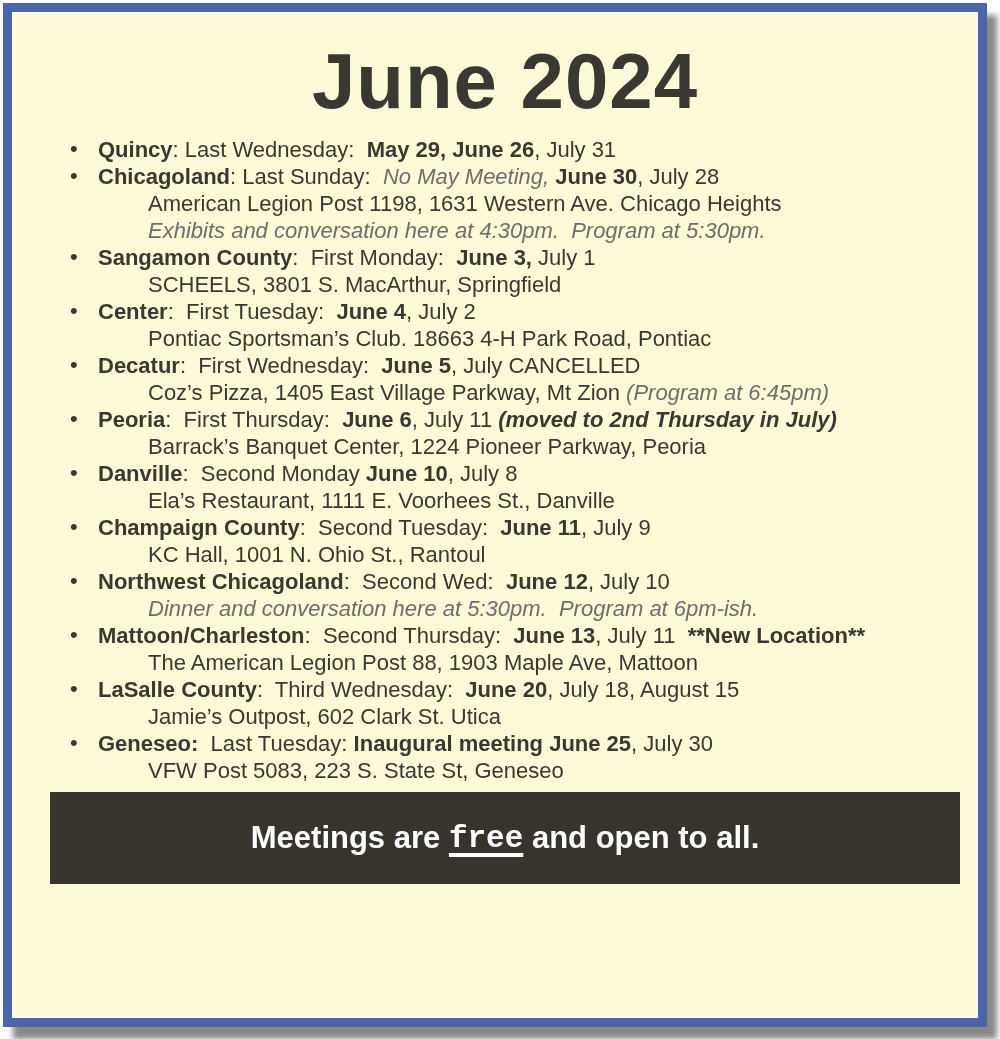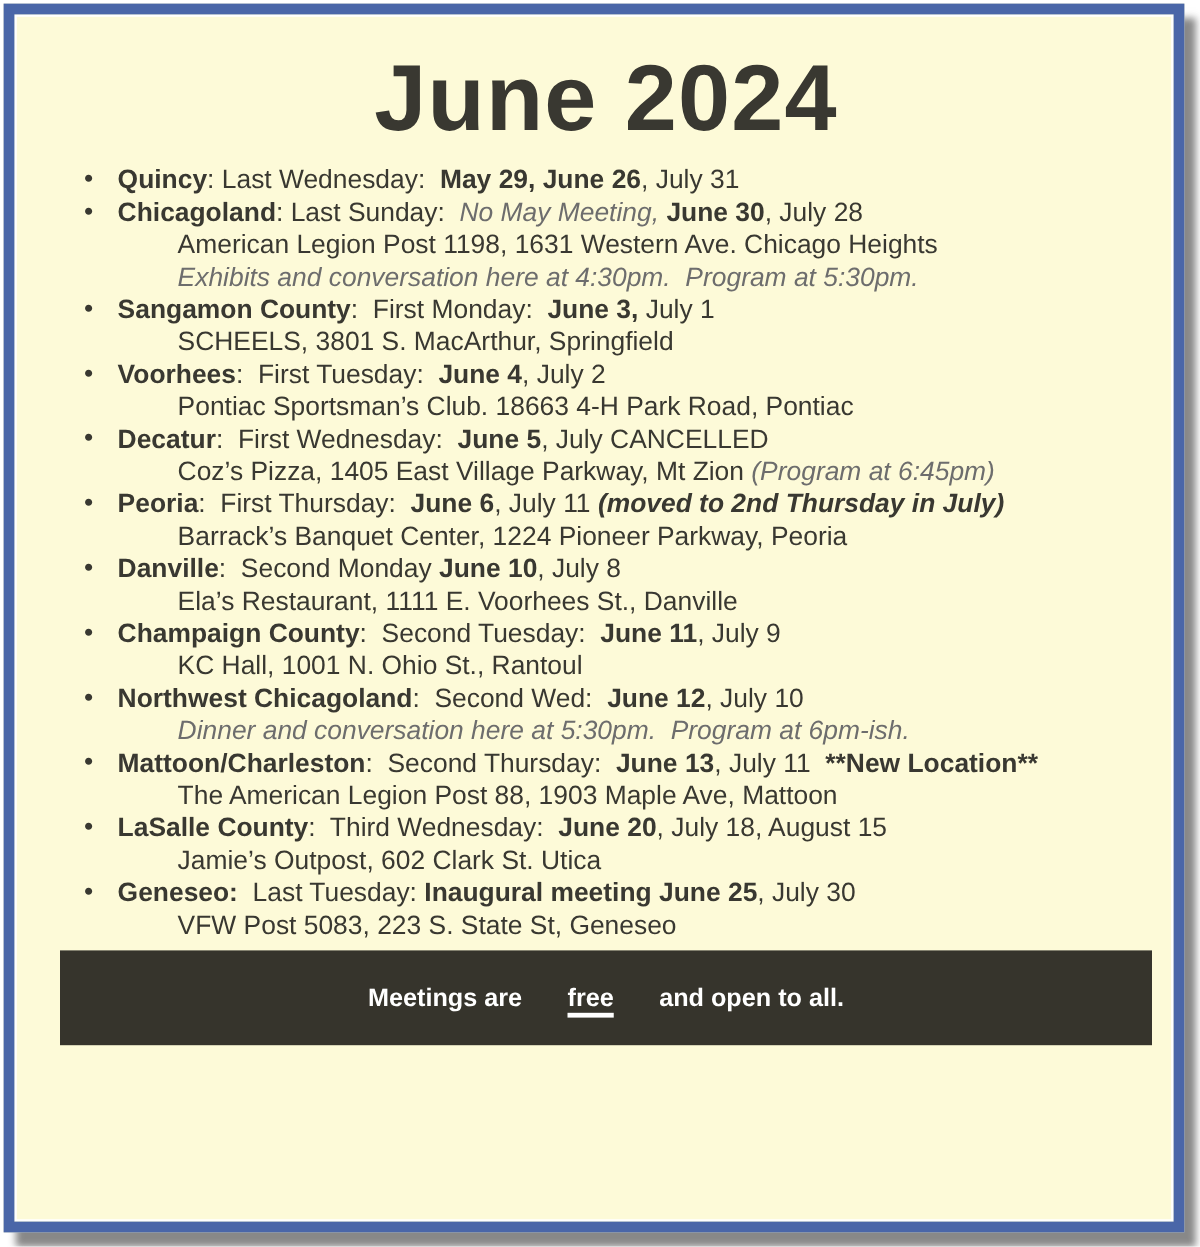--- a/index.html
+++ b/index.html
@@ -46,35 +46,35 @@
     margin-top:10px;
     text-align:center;
     font-size:25px;
     line-height:28px;
   }
   .footer-bold{font-weight:bold;white-space:pre-wrap;}
   .footer-plain{white-space:pre-wrap;}
   .footer-italic{font-style:italic;color:var(--muted);white-space:pre-wrap;}
   .banner{
     margin:8px 18px 0;
-    height:79px;
+    height:92px;
     background:var(--banner-bg);
     color:var(--banner-text);
     display:flex;
     align-items:center;
     justify-content:center;
     font-weight:bold;
-    font-size:21px;
-    gap:32px;
+    font-size:31px;
   }
   .banner span{white-space:pre;}
   .banner .u{
     text-decoration:underline;
     text-decoration-thickness:4px;
     text-underline-offset:6px;
+    font-family:Liberation Mono, monospace;
   }
 </style>
 </head>
 <body>
 
 <div class="page">
   <div class="flyer">
     <h1 class="title">June 2024</h1>
 
     <div class="schedule" id="schedule">
@@ -84,21 +84,21 @@
         <div class="entry">
           <div class="line line-main"><span class="bullet">•</span><span class="seg-b">Chicagoland</span><span>: Last Sunday:  </span><span class="seg-mi">No May Meeting,</span><span> </span><span class="seg-b">June 30</span><span>, July 28</span></div>
           <div class="line line-venue"><span>American Legion Post 1198, 1631 Western Ave. Chicago Heights</span></div>
           <div class="line line-note"><span class="seg-mi">Exhibits and conversation here at 4:30pm.  Program at 5:30pm.</span></div>
         </div>
         <div class="entry">
           <div class="line line-main"><span class="bullet">•</span><span class="seg-b">Sangamon County</span><span>:  First Monday:  </span><span class="seg-b">June 3,</span><span> July 1</span></div>
           <div class="line line-venue"><span>SCHEELS, 3801 S. MacArthur, Springfield</span></div>
         </div>
         <div class="entry">
-          <div class="line line-main"><span class="bullet">•</span><span class="seg-b">Voorhees</span><span>:  First Tuesday:  </span><span class="seg-b">June 4</span><span>, July 2</span></div>
+          <div class="line line-main"><span class="bullet">•</span><span class="seg-b">Center</span><span>:  First Tuesday:  </span><span class="seg-b">June 4</span><span>, July 2</span></div>
           <div class="line line-venue"><span>Pontiac Sportsman’s Club. 18663 4-H Park Road, Pontiac</span></div>
         </div>
         <div class="entry">
           <div class="line line-main"><span class="bullet">•</span><span class="seg-b">Decatur</span><span>:  First Wednesday:  </span><span class="seg-b">June 5</span><span>, July CANCELLED</span></div>
           <div class="line line-venue"><span>Coz’s Pizza, 1405 East Village Parkway, Mt Zion </span><span class="seg-mi">(Program at 6:45pm)</span></div>
         </div>
         <div class="entry">
           <div class="line line-main"><span class="bullet">•</span><span class="seg-b">Peoria</span><span>:  First Thursday:  </span><span class="seg-b">June 6</span><span>, July 11 </span><span class="seg-bi">(moved to 2nd Thursday in July)</span></div>
           <div class="line line-venue"><span>Barrack’s Banquet Center, 1224 Pioneer Parkway, Peoria</span></div>
         </div>

